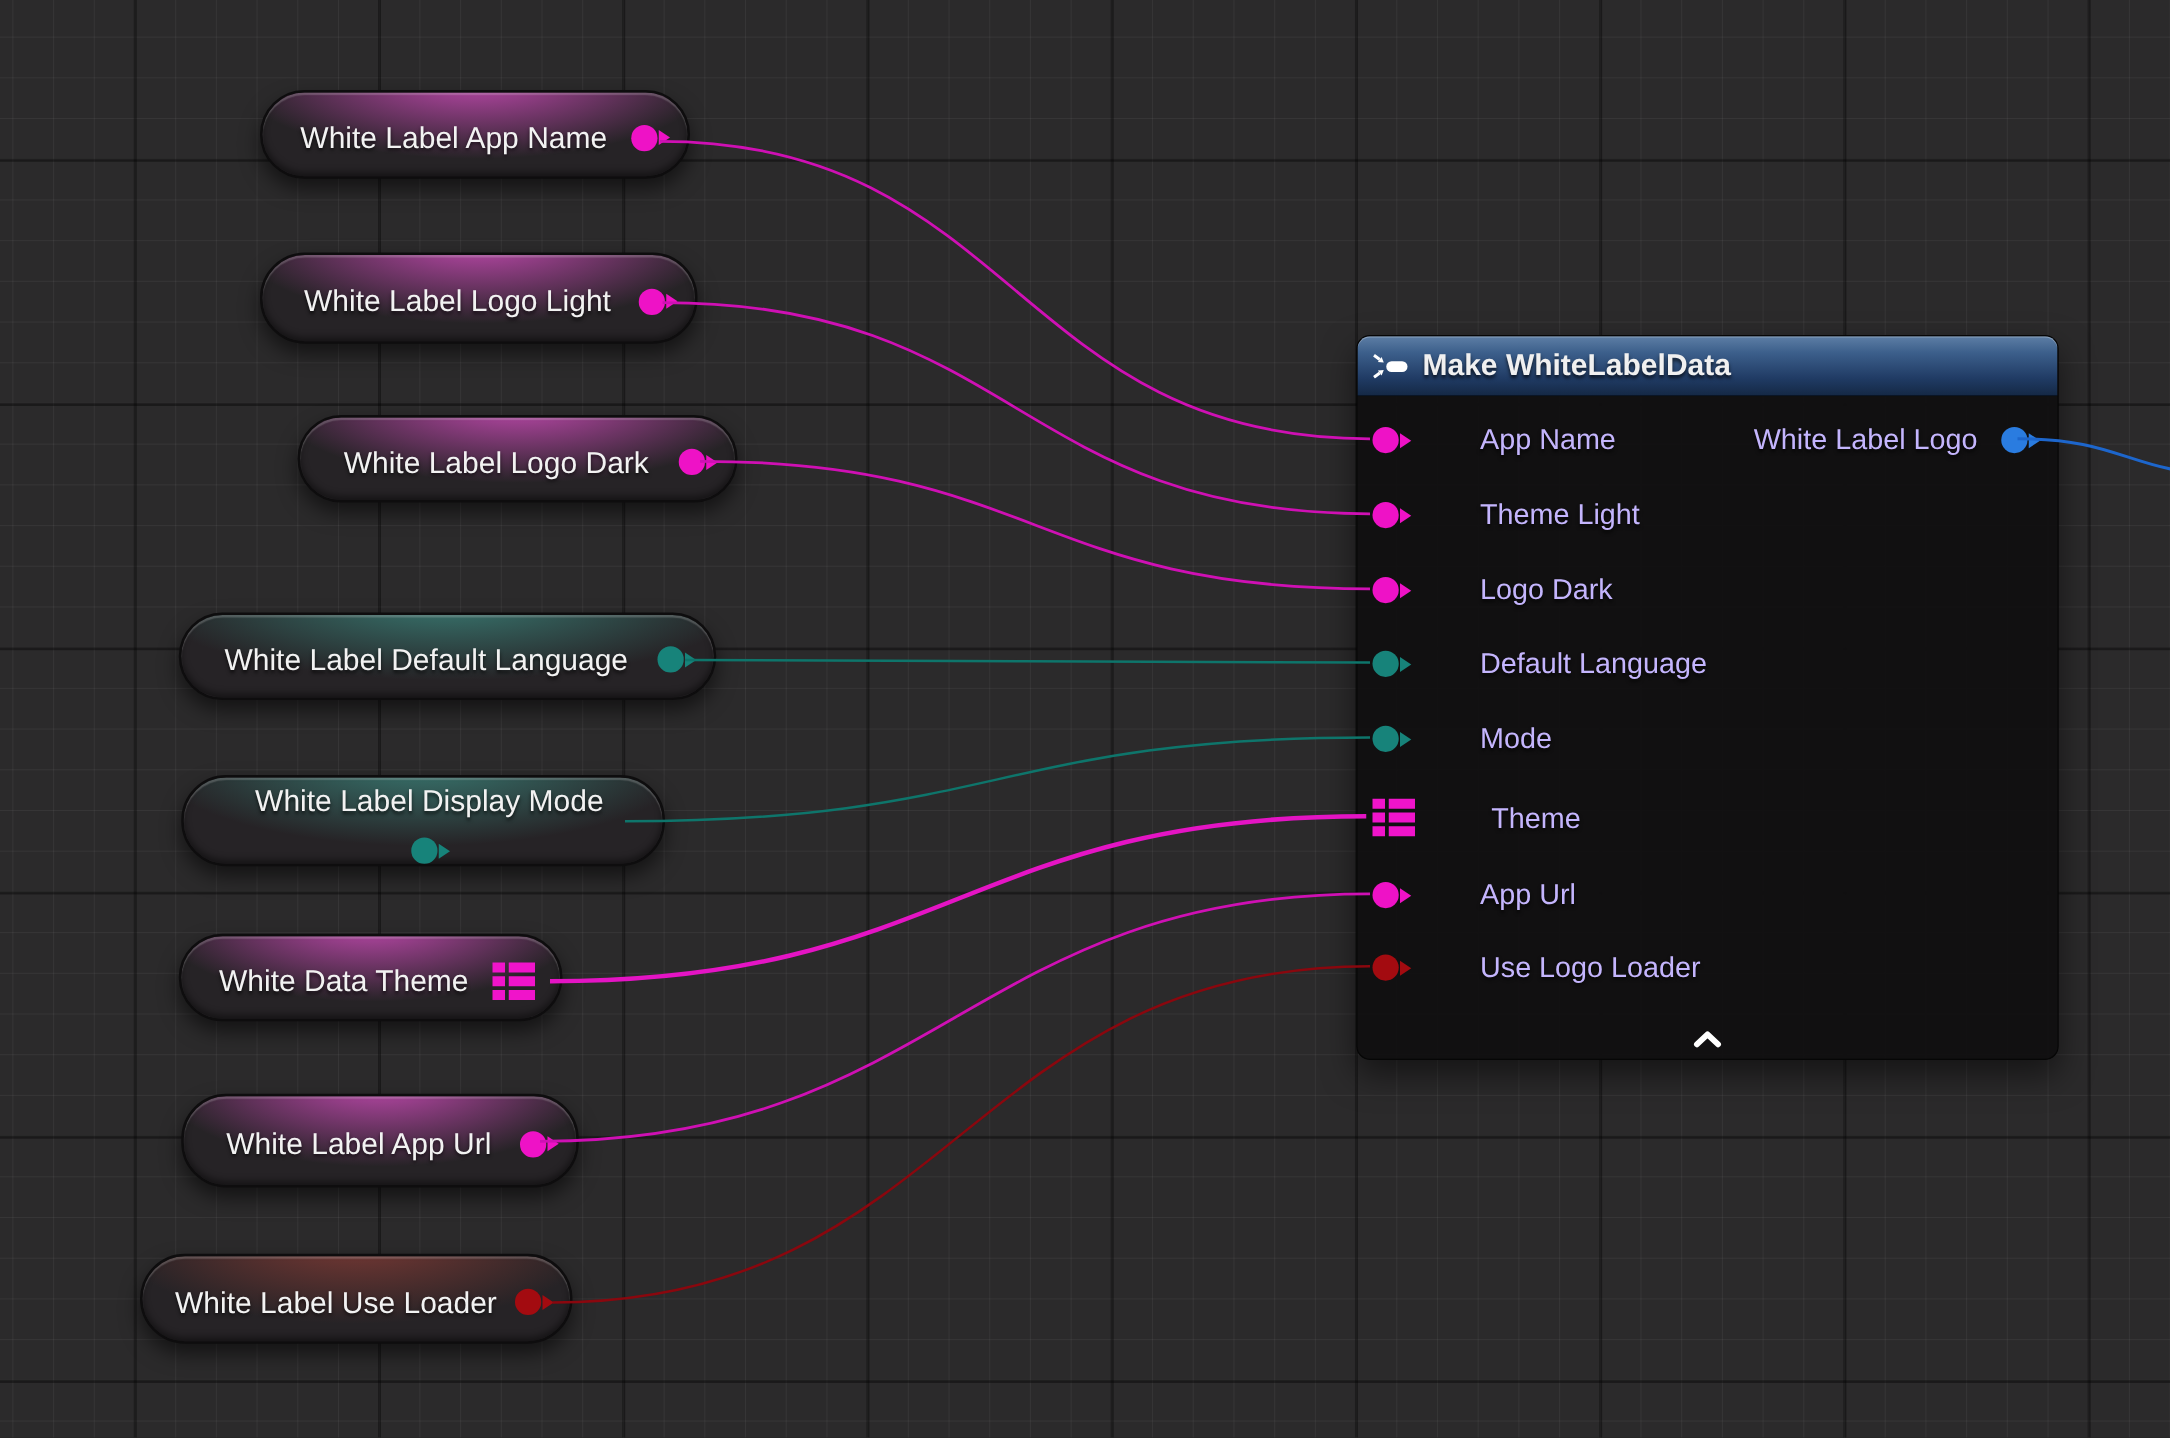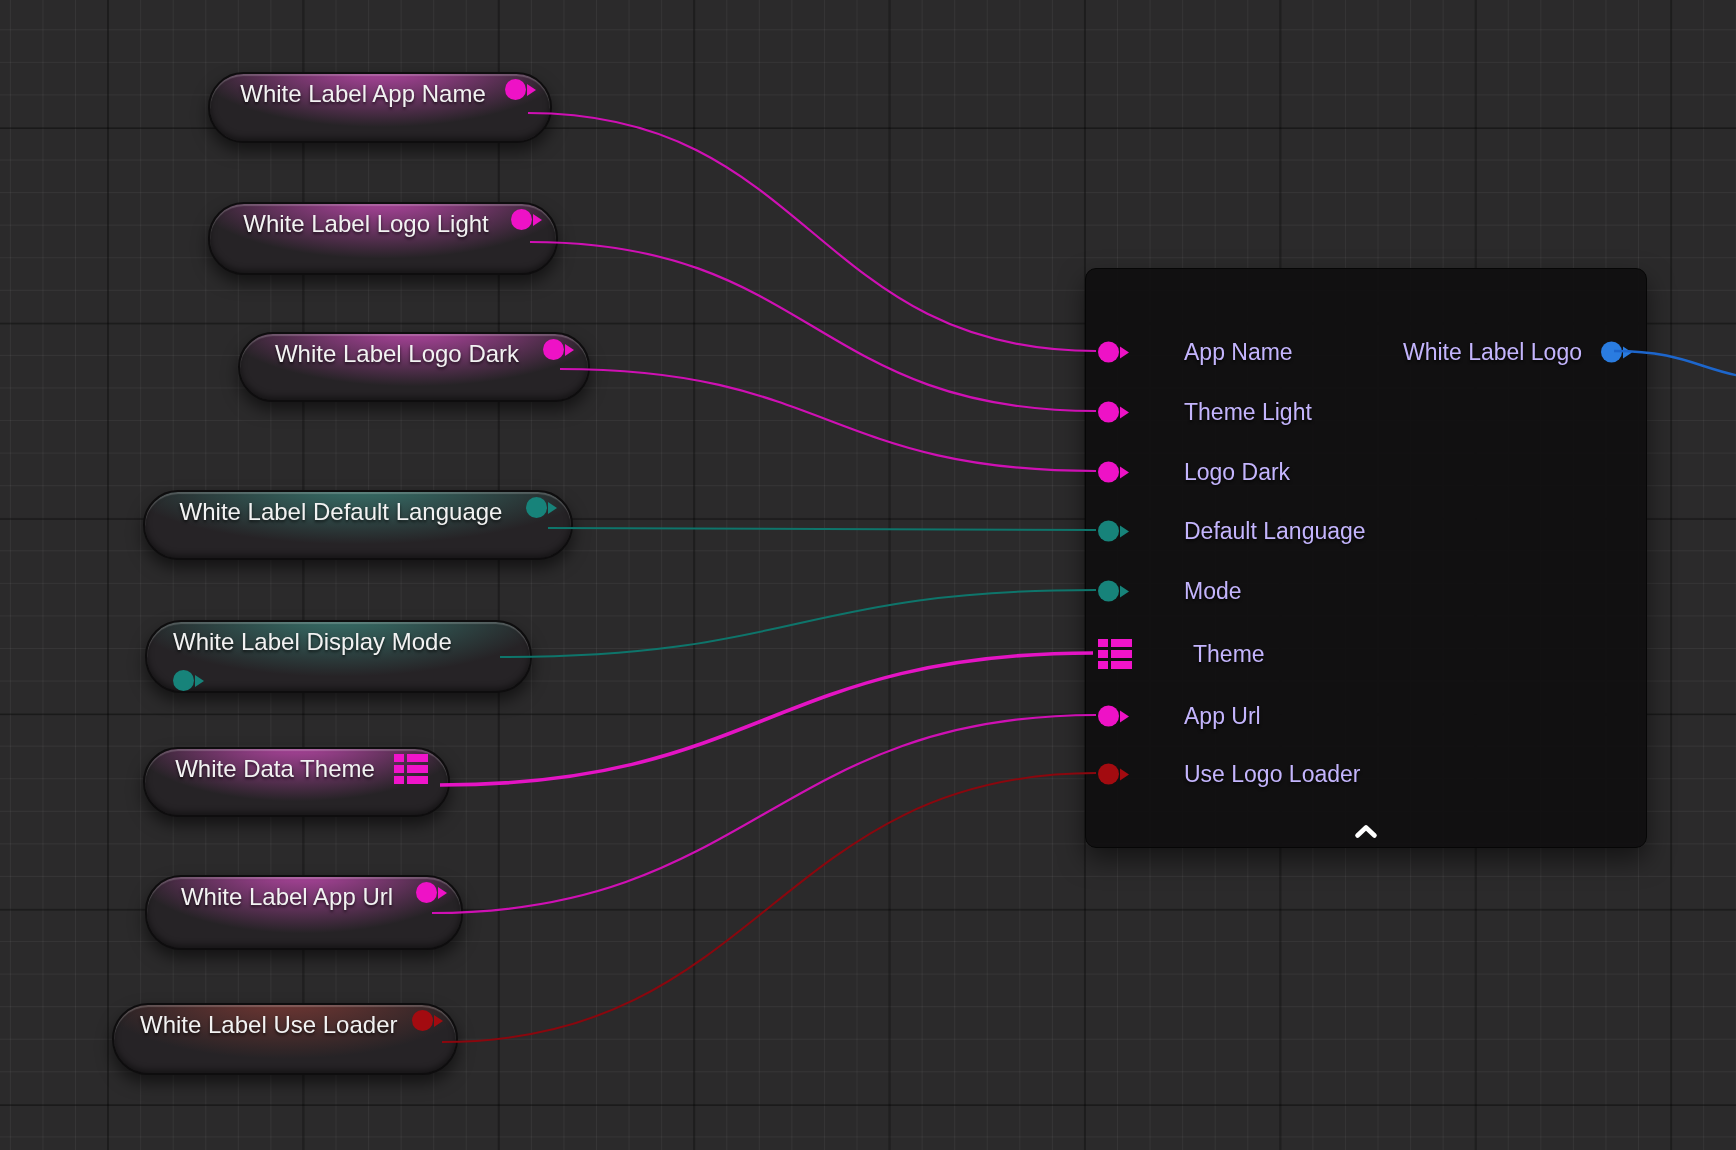--- a/index.html
+++ b/index.html
@@ -15,21 +15,21 @@
       linear-gradient(90deg, rgba(255,255,255,0.05) 1px, transparent 1px);
     background-size:195.4px 195.4px,195.4px 195.4px,32.57px 32.57px,32.57px 32.57px;
     background-position:107px 127px,107px 127px,9.9px 29.3px,9.9px 29.3px;
   }
 
   #wire-layer{position:absolute;inset:0;z-index:3;pointer-events:none;}
 
   
   .getter{
     position:absolute;z-index:2;box-sizing:border-box;
-    display:flex;align-items:flex-start;
+    display:flex;align-items:center;
     padding:5px 16px 0 26px;
     background-color:#262326;
     border:2px solid #0e0d0e;
     border-radius:36px;
     box-shadow:0 8px 16px rgba(0,0,0,0.55), inset 0 2px 1px rgba(255,255,255,0.20), inset 0 -3px 6px rgba(0,0,0,0.45);
     gap:15px;
   }
   .glabel{
     flex:1;text-align:center;color:#f2f2f2;font-size:24px;
     text-shadow:0 2px 3px rgba(0,0,0,0.65);white-space:nowrap;
@@ -139,20 +139,30 @@
         <span class="glabel">White Label App Url</span>
         <span class="pin" style="--c: #ee12c6;"></span>
       </div>
       <div class="getter" style="left: 112px; top: 1003px; width: 346px; height: 72px; background-image: radial-gradient(78% 135% at 50% -18%, rgba(125, 58, 53, 0.95) 0%, rgba(125, 58, 53, 0.35) 46%, rgba(38, 35, 38, 0) 72%);">
         <span class="glabel">White Label Use Loader</span>
         <span class="pin" style="--c: #a30b10;"></span>
       </div>
     </div>
 
   <div class="make-node" id="make-node" style="left: 1085px; top: 268px; width: 562px; height: 580px;">
+    <div class="make-header">
+      <svg width="30" height="20" viewBox="0 0 30 20">
+        <rect x="11" y="6" width="17" height="8.6" rx="4.3" fill="#ffffff"></rect>
+        <line x1="1.2" y1="1.2" x2="5.8" y2="4.6" stroke="#ffffff" stroke-width="2.4"></line>
+        <polygon points="9,7 4.3,6.6 7.3,2.6" fill="#ffffff"></polygon>
+        <line x1="1.2" y1="18.8" x2="5.8" y2="15.4" stroke="#ffffff" stroke-width="2.4"></line>
+        <polygon points="9,13 7.3,17.4 4.3,13.4" fill="#ffffff"></polygon>
+      </svg>
+      <span class="make-title">Make WhiteLabelData</span>
+    </div>
 
     <div id="make-pins">
         <div class="mrow" style="top: 83px;">
           <span class="pin" style="--c: #ee12c6;"></span>
           <span class="plabel">App Name</span>
         </div>
         <div class="mrow" style="top: 143px;">
           <span class="pin" style="--c: #ee12c6;"></span>
           <span class="plabel">Theme Light</span>
         </div>

